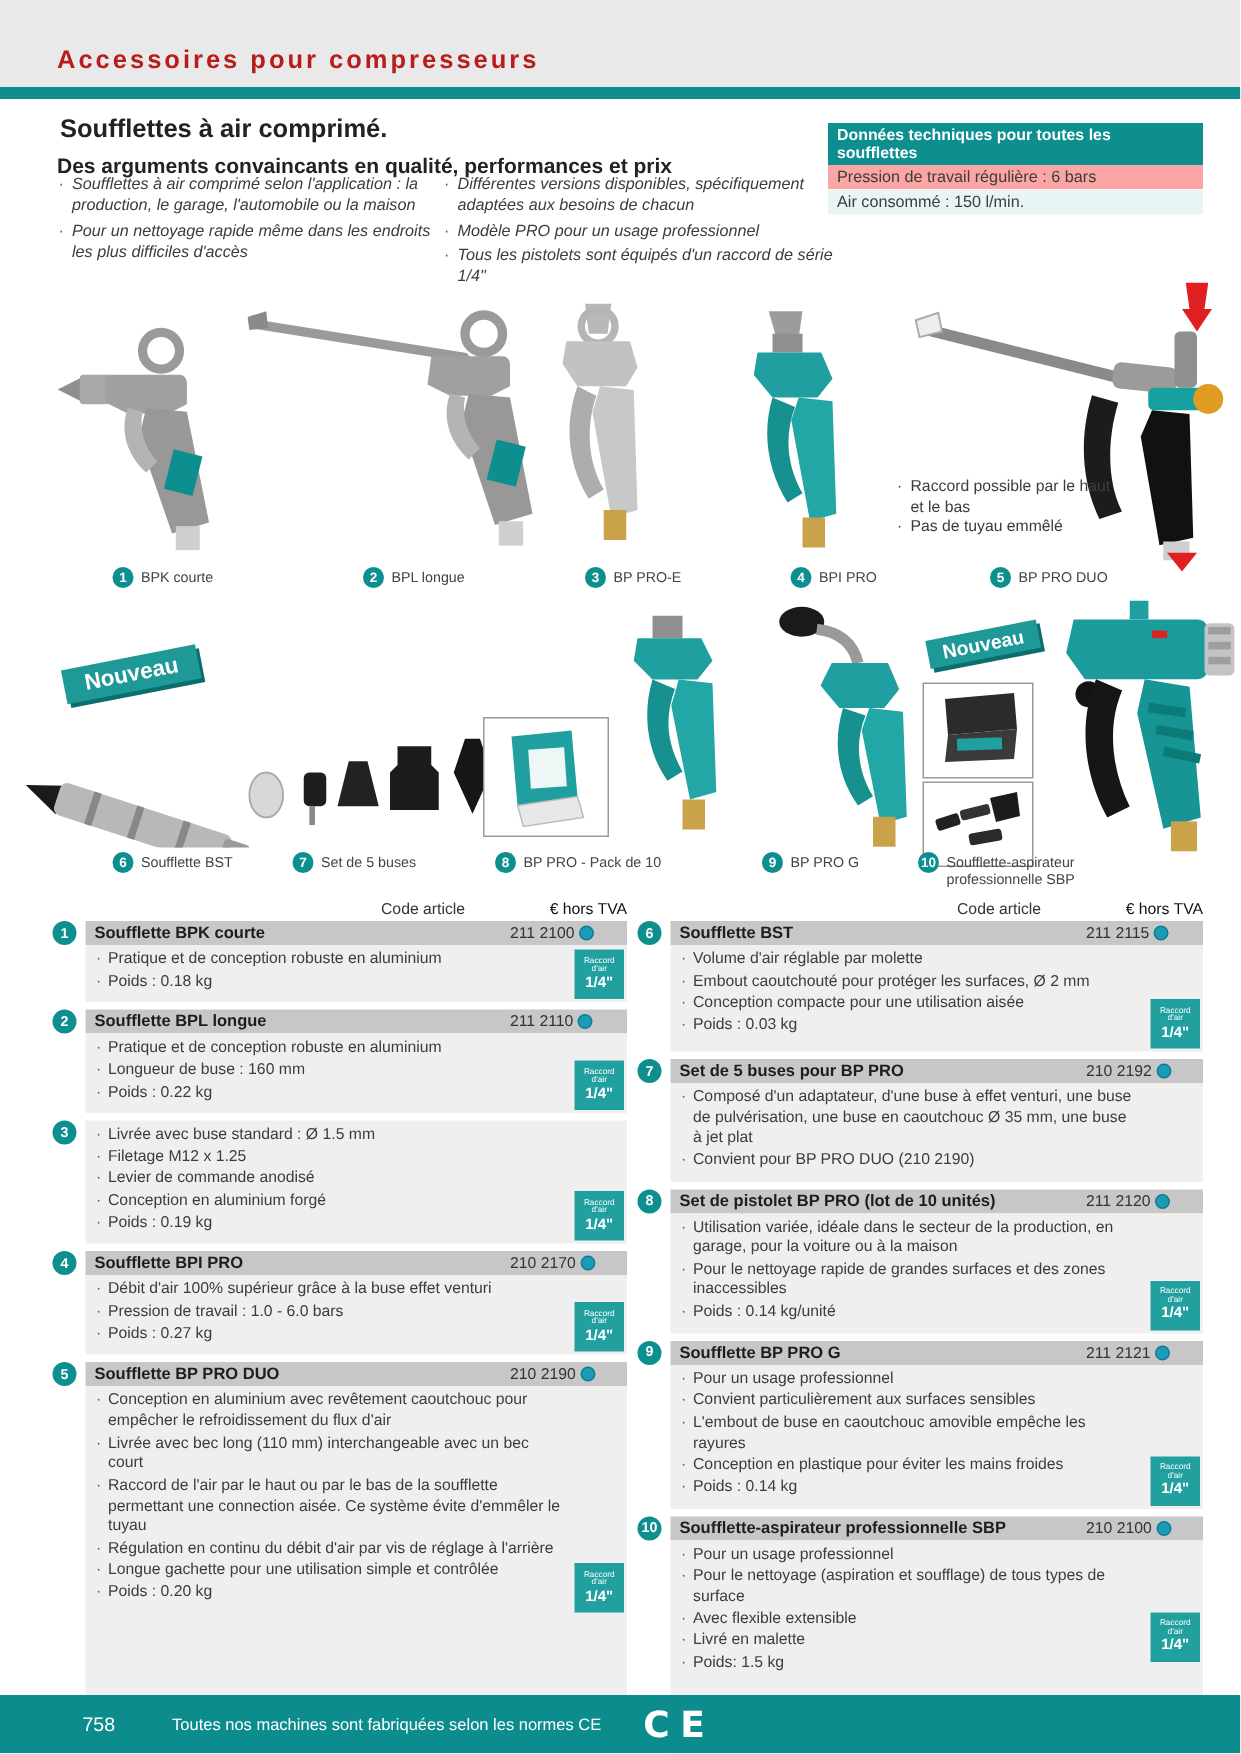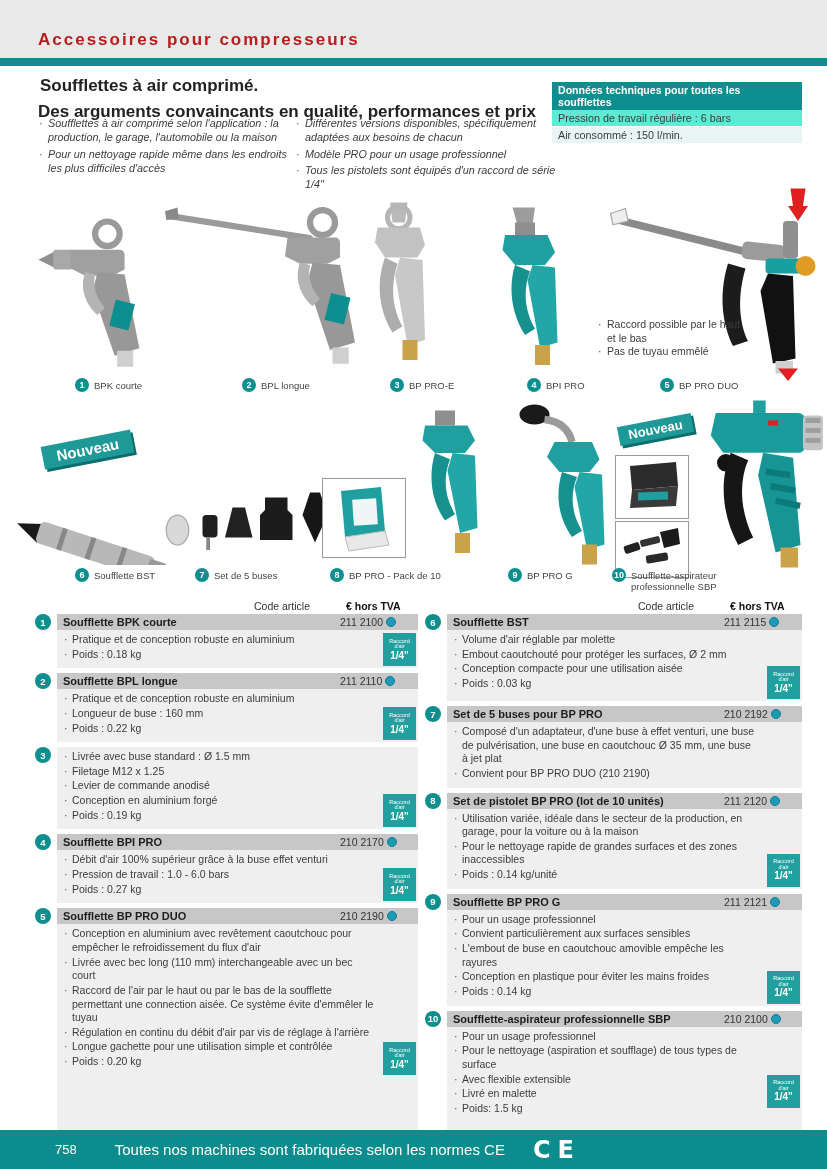--- a/index.html
+++ b/index.html
@@ -6,33 +6,33 @@
   body{font-family:"Liberation Sans","DejaVu Sans",sans-serif;color:#3c3c3c;}
   .page{position:relative;width:827px;height:1169px;background:#fff;overflow:hidden;}
 
   
   .top-band{position:absolute;left:0;top:0;width:827px;height:58px;background:#e9e9e9;}
   .top-title{position:absolute;left:38px;top:30px;font-size:17px;font-weight:bold;color:#b91c1c;letter-spacing:2px;}
   .teal-rule{position:absolute;left:0;top:58px;width:827px;height:8px;background:#0e8f8f;}
 
   
   .main-title{position:absolute;left:40px;top:76px;font-size:17px;font-weight:bold;color:#222;}
-  .sub-title{position:absolute;left:38px;top:102px;font-size:17px;font-weight:bold;color:#222;}
+  .sub-title{position:absolute;left:38px;top:102px;font-size:14px;font-weight:bold;color:#222;}
   .intro-col{position:absolute;top:116px;font-size:10.8px;line-height:1.32;}
   .intro-col ul{margin:0;padding:0;list-style:none;font-style:italic;}
   .intro-col li{padding-left:10px;position:relative;margin-bottom:2px;}
   .intro-col li:before{content:"·";position:absolute;left:1px;top:0;color:#555;}
   .col-a{left:38px;width:250px;}
   .col-b{left:295px;width:262px;}
 
   
   .tech-box{position:absolute;left:552px;top:82px;width:250px;font-size:10.8px;}
   .tech-head{background:#0e8f8f;color:#fff;font-weight:bold;padding:2px 6px;font-size:10.6px;}
   .tech-row{padding:2px 6px;border-bottom:1px solid #fff;}
-  .tech-row.r0{background:#5eead4;}
+  .tech-row.r0{background:#fca5a5;}
   .tech-row.r1{background:#e9f4f5;}
 
   
   .caption{position:absolute;font-size:9.5px;color:#444;display:flex;align-items:flex-start;gap:5px;}
   .num-dot{width:14px;height:14px;min-width:14px;border-radius:50%;background:#0e8f8f;color:#fff;
     font-size:9px;font-weight:bold;display:flex;align-items:center;justify-content:center;}
   .cap-label{padding-top:2px;line-height:1.2;}
   .duo-notes{position:absolute;left:598px;top:318px;width:150px;font-size:10.5px;line-height:1.3;}
   .duo-notes div{padding-left:9px;position:relative;}
   .duo-notes div:before{content:"·";position:absolute;left:0;top:0;}
@@ -42,21 +42,21 @@
   .imgbox{position:absolute;}
   .frame{position:absolute;border:1px solid #999;background:#fff;}
 
   
   .listing{position:absolute;top:596px;font-size:10.5px;}
   .listing.left{left:35px;width:383px;}
   .listing.right{left:425px;width:377px;}
   .col-head{display:flex;height:16px;align-items:flex-end;margin-bottom:2px;}
   .col-head .sp{flex:1;}
   .col-head .ch-code{width:92px;font-size:10.5px;color:#333;}
-  .col-head .ch-price{width:72px;text-align:left;font-weight:bold;font-size:10.5px;color:#111;}
+  .col-head .ch-price{width:72px;text-align:right;font-weight:normal;font-size:10.5px;color:#111;}
   .item{position:relative;padding-left:22px;margin-bottom:5px;}
   .item .circ{position:absolute;left:0;top:0;width:16px;height:16px;border-radius:50%;
     background:#0e8f8f;color:#fff;font-size:9.5px;font-weight:bold;display:flex;align-items:center;justify-content:center;}
   .it-head{display:flex;background:#c7c7c7;height:16px;align-items:center;padding:0 0 0 6px;}
   .it-name{flex:1;font-weight:bold;font-size:11px;color:#1d1d1d;white-space:nowrap;overflow:hidden;}
   .it-code{width:78px;font-size:10.5px;color:#333;display:flex;align-items:center;gap:3px;}
   .info-dot{width:8px;height:8px;border-radius:50%;background:#1d9bb5;border:1px solid #0c7d95;display:inline-block;}
   .it-body{position:relative;background:#efefef;padding:3px 44px 6px 6px;}
   .it-body ul{margin:0;padding:0;list-style:none;line-height:1.3;}
   .it-body li{padding-left:9px;position:relative;margin-bottom:1px;}
@@ -64,21 +64,21 @@
   .badge{position:absolute;right:2px;bottom:2px;width:33px;height:33px;background:#22a0a0;color:#fff;
     display:flex;flex-direction:column;align-items:center;justify-content:center;line-height:1;}
   .badge .b1{font-size:5.5px;}
   .badge .b2{font-size:5.5px;}
   .badge .b3{font-size:10px;font-weight:bold;margin-top:1px;}
 
   
   .footer{position:absolute;left:0;top:1130px;width:827px;height:39px;background:#0c8c8c;color:#fff;
     display:flex;align-items:center;}
   .pg-num{margin-left:55px;font-size:13px;}
-  .foot-text{margin-left:38px;font-size:15px;}
+  .foot-text{margin-left:38px;font-size:11px;}
   .ce{margin-left:28px;font-size:24px;font-weight:bold;letter-spacing:7px;font-family:"DejaVu Sans",sans-serif;}
 </style>
 </head>
 <body>
 
 <div class="page">
 
   <div class="top-band">
     <div class="top-title">Accessoires pour compresseurs</div>
   </div>

